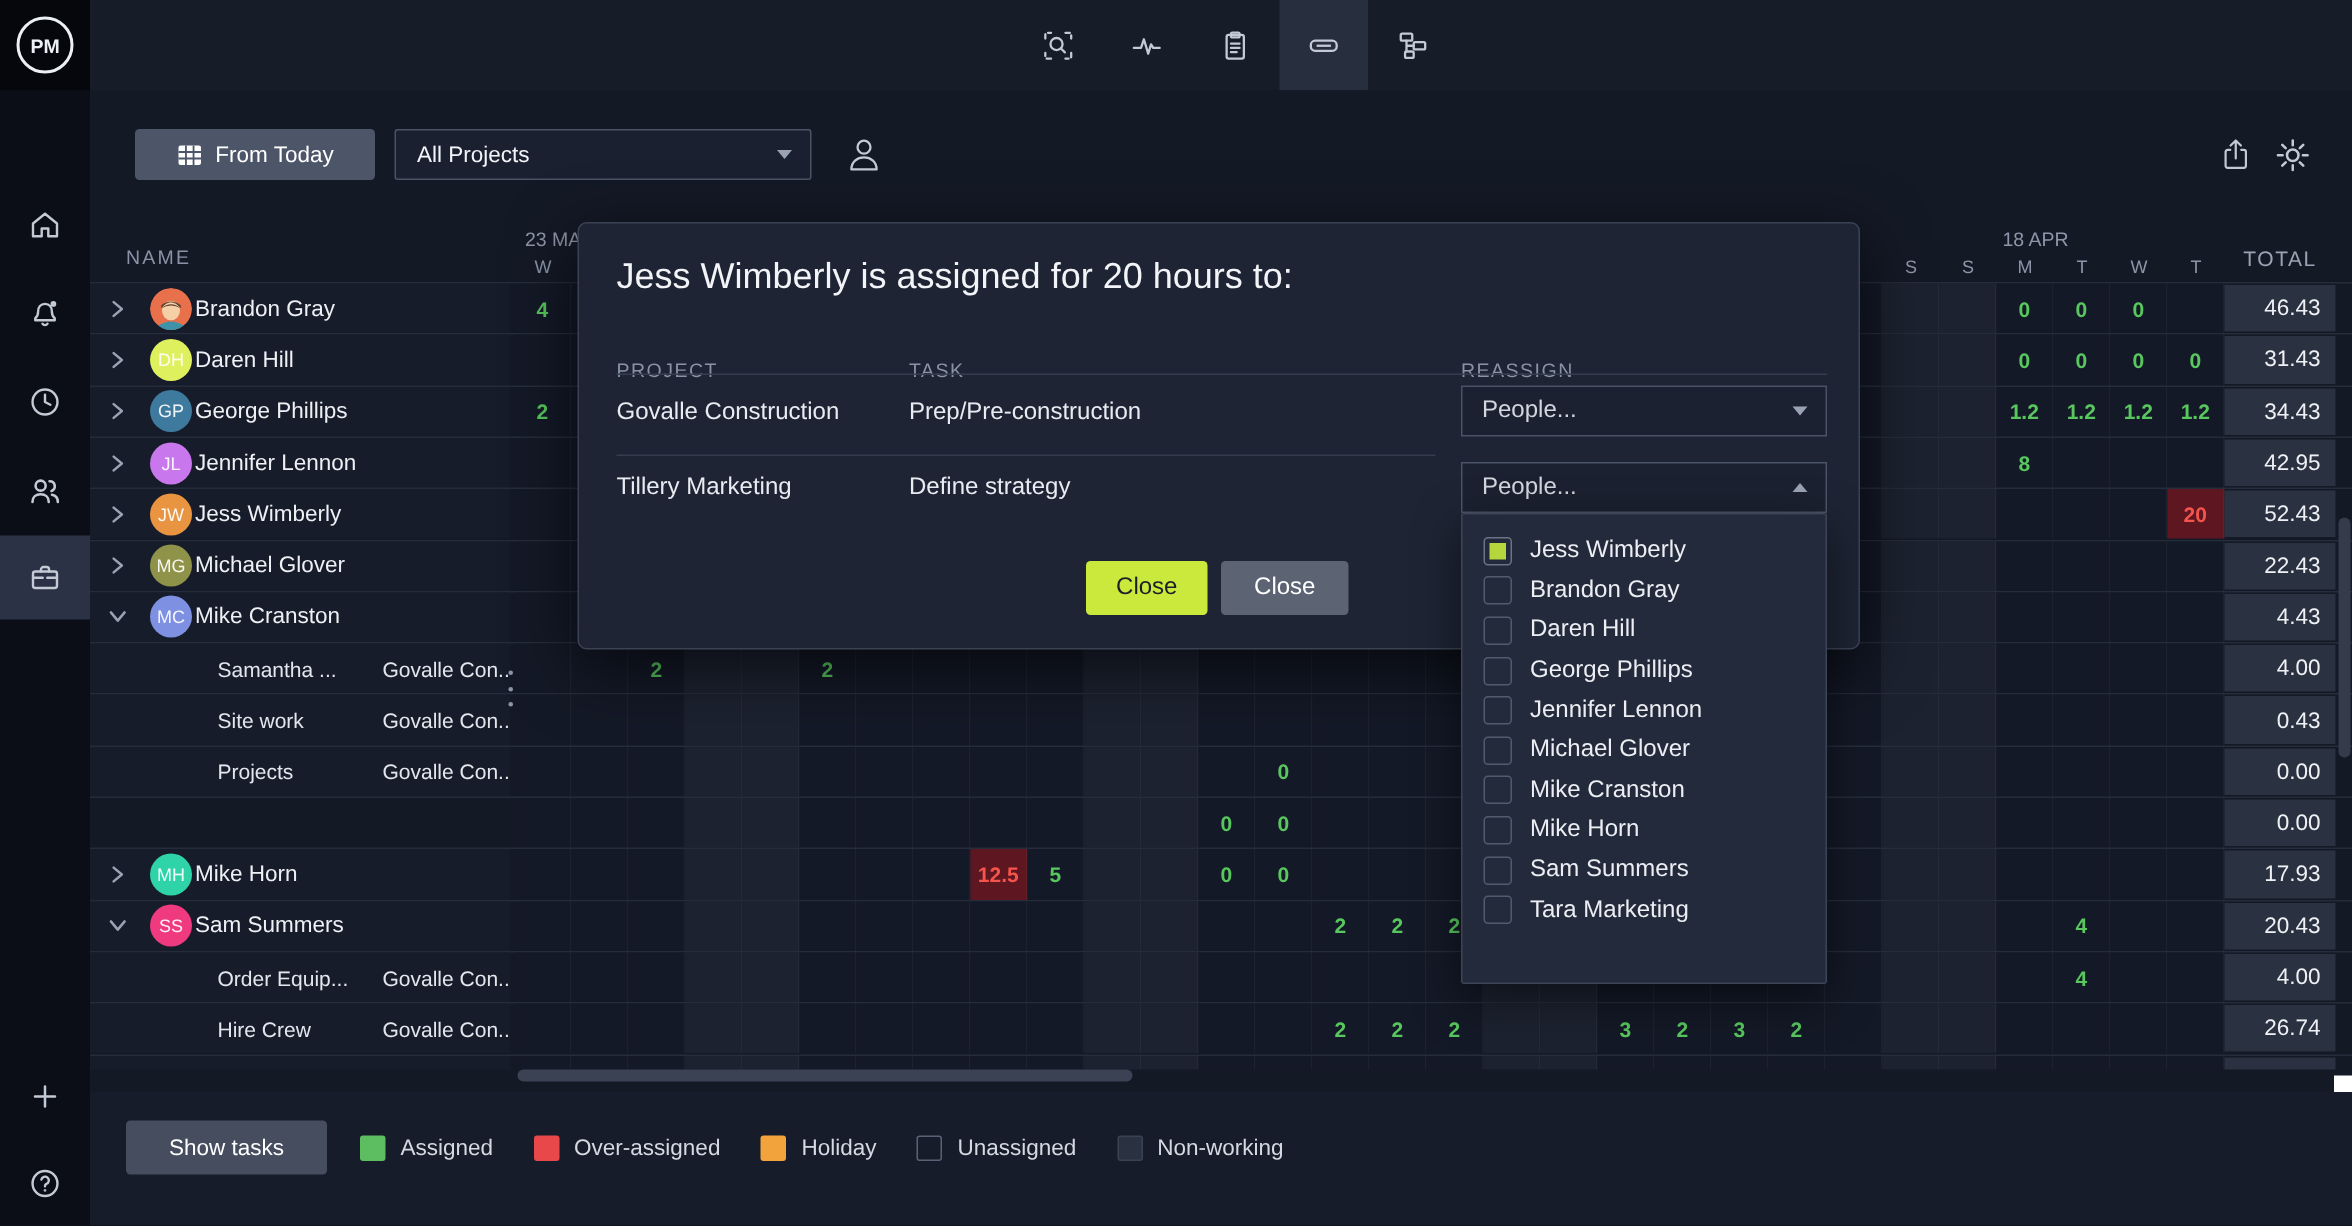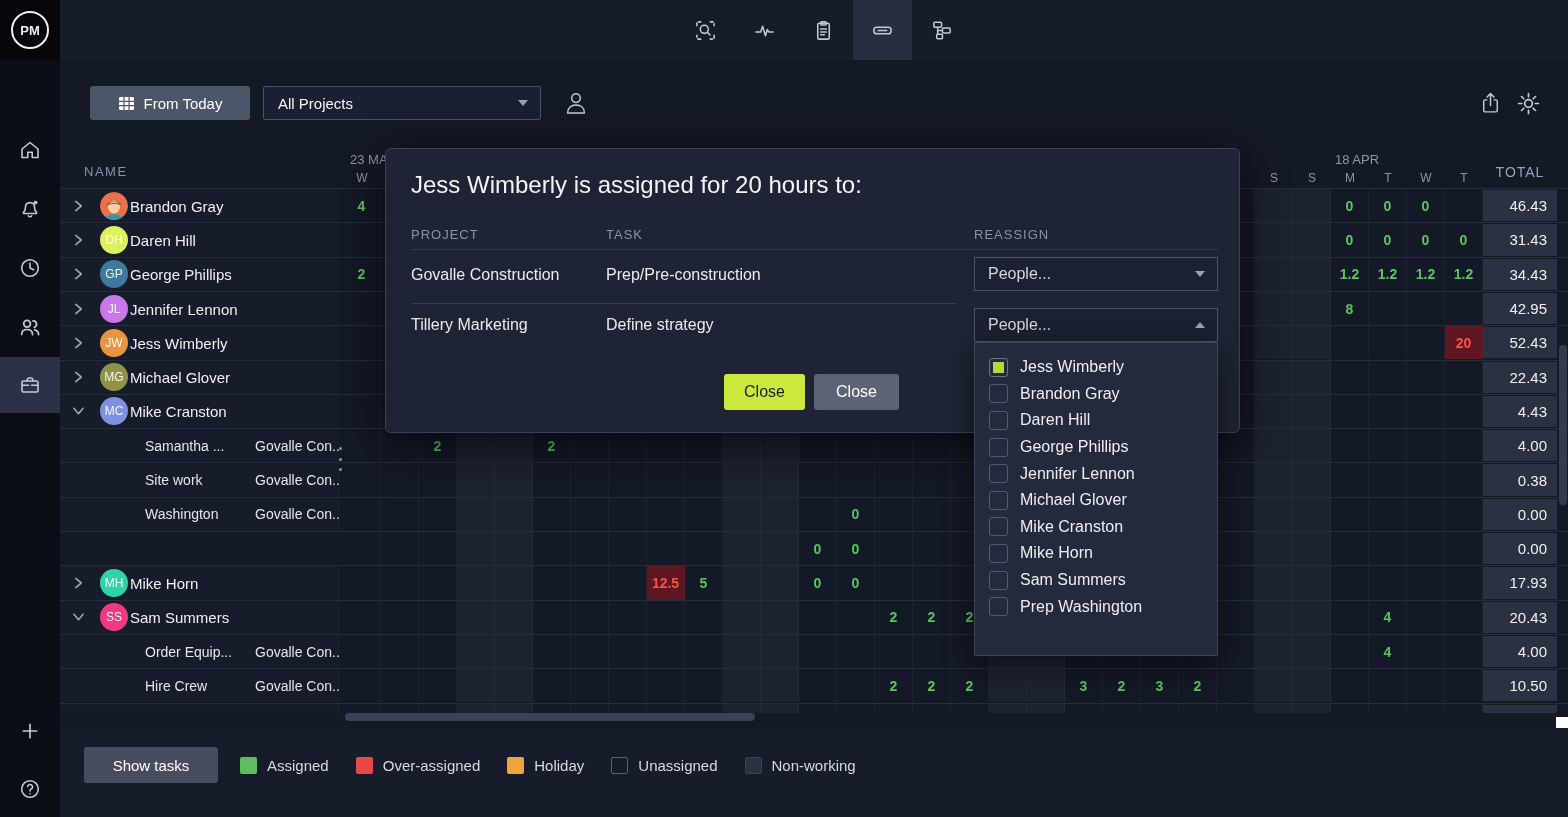--- a/index.html
+++ b/index.html
@@ -92,21 +92,21 @@
                    justify-content:center; cursor:pointer; }
   .legend-items { position:absolute; left:180px; top:19px; height:36px; display:flex; align-items:center; gap:27px; }
   .legend-item { display:flex; align-items:center; gap:10px; }
   .legend-item .sw { width:17px; height:17px; border-radius:2px; }
   .legend-item .lb { font-size:15px; color:#d4d9e2; }
 
   
   .modal { position:absolute; left:385px; top:148px; width:855px; height:285px; background:#1e2434;
            border:1px solid #3a4254; border-radius:6px; box-shadow:0 12px 45px rgba(0,0,0,.65); z-index:20; }
   .modal-title { position:absolute; left:25px; top:22px; font-size:24px; color:#f2f4f8; }
-  .m-head { position:absolute; top:78px; font-size:13px; letter-spacing:1px; color:#8a93a6; }
+  .m-head { position:absolute; top:90px; font-size:13px; letter-spacing:1px; color:#8a93a6; }
   .m-div { position:absolute; height:1px; background:#343c4e; }
   .m-text { position:absolute; font-size:16px; color:#e8ebf1; white-space:nowrap; }
   .m-select { position:absolute; left:588px; width:244px; height:34px; background:#1b2130; border:1px solid #4b5366;
               display:flex; align-items:center; padding:0 12px 0 13px; color:#d2d6de; font-size:16px; cursor:pointer; }
   .m-select .grow { flex:1; }
   .btn-save { position:absolute; left:338px; top:225px; width:81px; height:36px; background:#cbe93d; border:none;
               border-radius:3px; color:#1a1f2a; font-size:16px; cursor:pointer; font-family:"Liberation Sans",sans-serif; }
   .btn-close { position:absolute; left:428px; top:225px; width:85px; height:36px; background:#5c6372; border:none;
                border-radius:3px; color:#fff; font-size:16px; cursor:pointer; font-family:"Liberation Sans",sans-serif; }
   .dropdown-panel { position:absolute; left:588px; top:193px; width:244px; height:314px; background:#232a3b;
@@ -691,21 +691,21 @@
           <div class="day-cell" style="left: 1043px;"></div>
           <div class="day-cell" style="left: 1081px;"></div>
           <div class="day-cell" style="left: 1119px;"></div>
           <div class="day-cell" style="left: 1157px;"></div>
           <div class="day-cell wknd" style="left: 1195px;"></div>
           <div class="day-cell wknd" style="left: 1233px;"></div>
           <div class="day-cell" style="left: 1271px;"></div>
           <div class="day-cell" style="left: 1309px;"></div>
           <div class="day-cell" style="left: 1347px;"></div>
           <div class="day-cell" style="left: 1385px;"></div>
-          <div class="total-cell">0.38</div>
+          <div class="total-cell">0.43</div>
           <div class="name-zone">
             <span class="t-task">Site work</span>
             <span class="t-proj">Govalle Con..</span>
           </div>
         </div>
         <div class="g-row" style="top: 308.7px; height: 34.3px;">
           <div class="day-cell" style="left: 283px;"></div>
           <div class="day-cell" style="left: 321px;"></div>
           <div class="day-cell" style="left: 359px;"></div>
           <div class="day-cell wknd" style="left: 397px;"></div>
@@ -732,21 +732,21 @@
           <div class="day-cell" style="left: 1119px;"></div>
           <div class="day-cell" style="left: 1157px;"></div>
           <div class="day-cell wknd" style="left: 1195px;"></div>
           <div class="day-cell wknd" style="left: 1233px;"></div>
           <div class="day-cell" style="left: 1271px;"></div>
           <div class="day-cell" style="left: 1309px;"></div>
           <div class="day-cell" style="left: 1347px;"></div>
           <div class="day-cell" style="left: 1385px;"></div>
           <div class="total-cell">0.00</div>
           <div class="name-zone">
-            <span class="t-task">Washington</span>
+            <span class="t-task">Projects</span>
             <span class="t-proj">Govalle Con..</span>
           </div>
         </div>
         <div class="g-row" style="top: 343px; height: 34.3px;">
           <div class="day-cell" style="left: 283px;"></div>
           <div class="day-cell" style="left: 321px;"></div>
           <div class="day-cell" style="left: 359px;"></div>
           <div class="day-cell wknd" style="left: 397px;"></div>
           <div class="day-cell wknd" style="left: 435px;"></div>
           <div class="day-cell" style="left: 473px;"></div>
@@ -957,21 +957,21 @@
           <div class="day-cell" style="left: 1119px;">
             <span class="val">2</span>
           </div>
           <div class="day-cell" style="left: 1157px;"></div>
           <div class="day-cell wknd" style="left: 1195px;"></div>
           <div class="day-cell wknd" style="left: 1233px;"></div>
           <div class="day-cell" style="left: 1271px;"></div>
           <div class="day-cell" style="left: 1309px;"></div>
           <div class="day-cell" style="left: 1347px;"></div>
           <div class="day-cell" style="left: 1385px;"></div>
-          <div class="total-cell">10.50</div>
+          <div class="total-cell">26.74</div>
           <div class="name-zone">
             <span class="t-task">Hire Crew</span>
             <span class="t-proj">Govalle Con..</span>
           </div>
         </div>
         <div class="g-row" style="top: 514.5px; height: 34.3px;">
           <div class="day-cell" style="left: 283px;"></div>
           <div class="day-cell" style="left: 321px;"></div>
           <div class="day-cell" style="left: 359px;"></div>
           <div class="day-cell wknd" style="left: 397px;"></div>
@@ -1107,18 +1107,18 @@
         <div class="dd-item">
           <span class="dd-check"></span>
           <span class="dd-label">Mike Horn</span>
         </div>
         <div class="dd-item">
           <span class="dd-check"></span>
           <span class="dd-label">Sam Summers</span>
         </div>
         <div class="dd-item">
           <span class="dd-check"></span>
-          <span class="dd-label">Prep Washington</span>
+          <span class="dd-label">Tara Marketing</span>
         </div>
       </div>
   </div>
 
 </div>
 
 </body></html>

